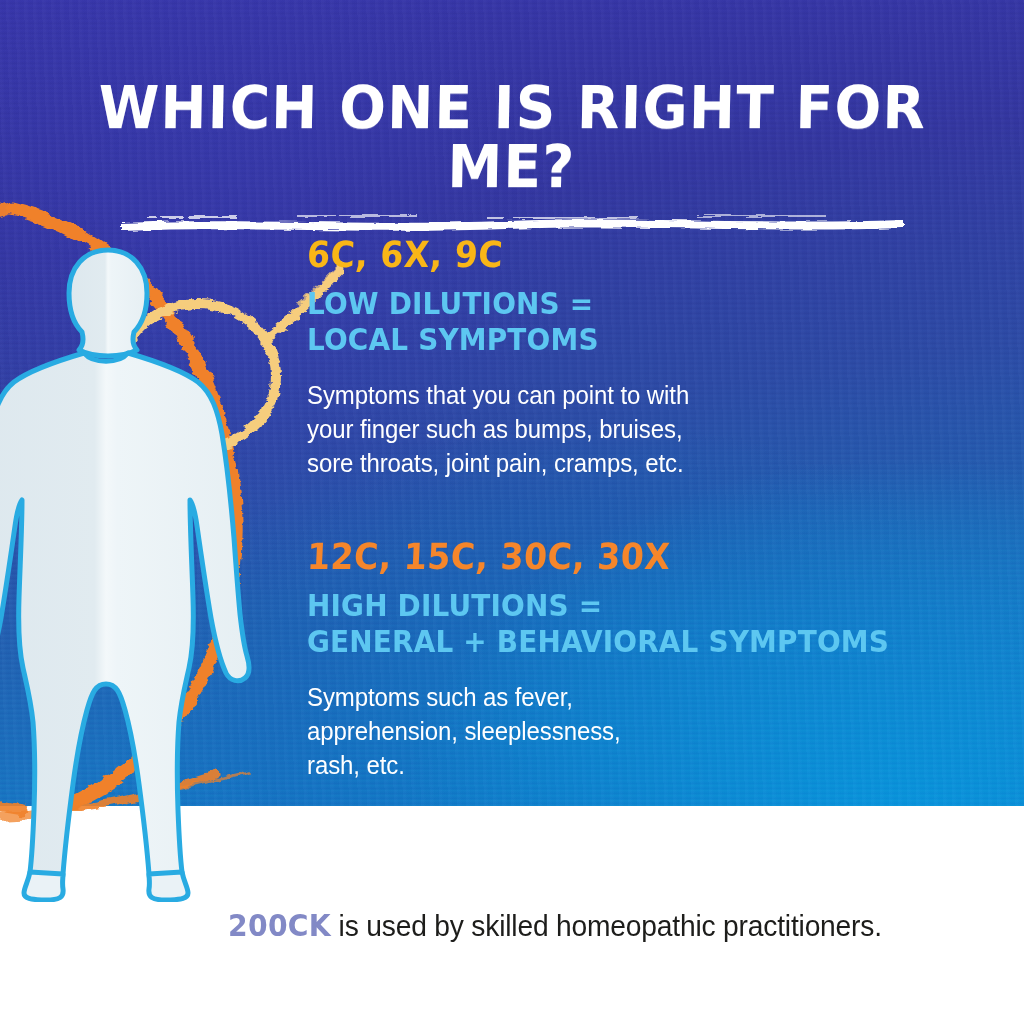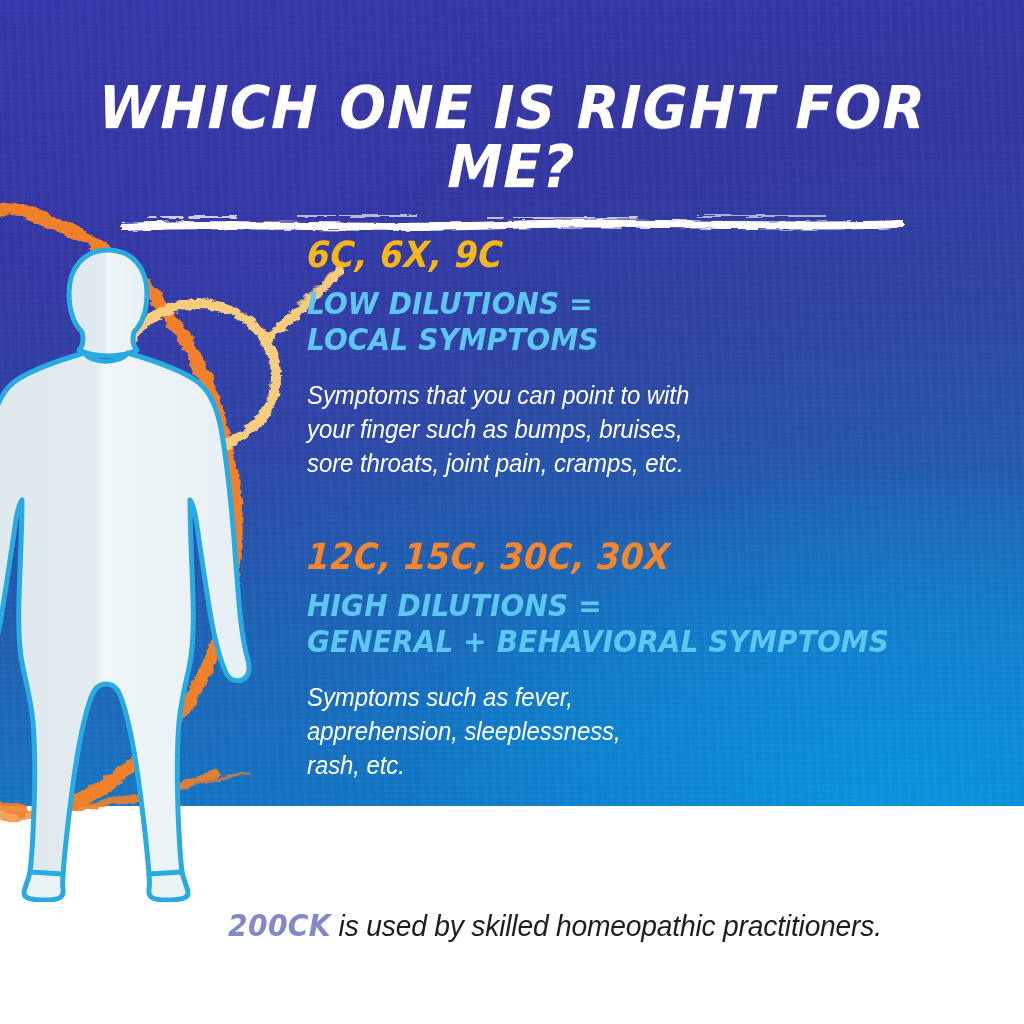--- a/index.html
+++ b/index.html
@@ -7,21 +7,20 @@
   body{
     font-family:"Liberation Sans", sans-serif;
     -webkit-font-smoothing:antialiased;
   }
   #poster{
     position:relative;
     width:1024px;
     height:988px;
     overflow:hidden;
     background:#ffffff;
-    font-style:italic;
   }
 
   
   .panel{
     position:absolute;
     left:0; top:0;
     width:1024px;
     height:866px;
     overflow:hidden;
   }

